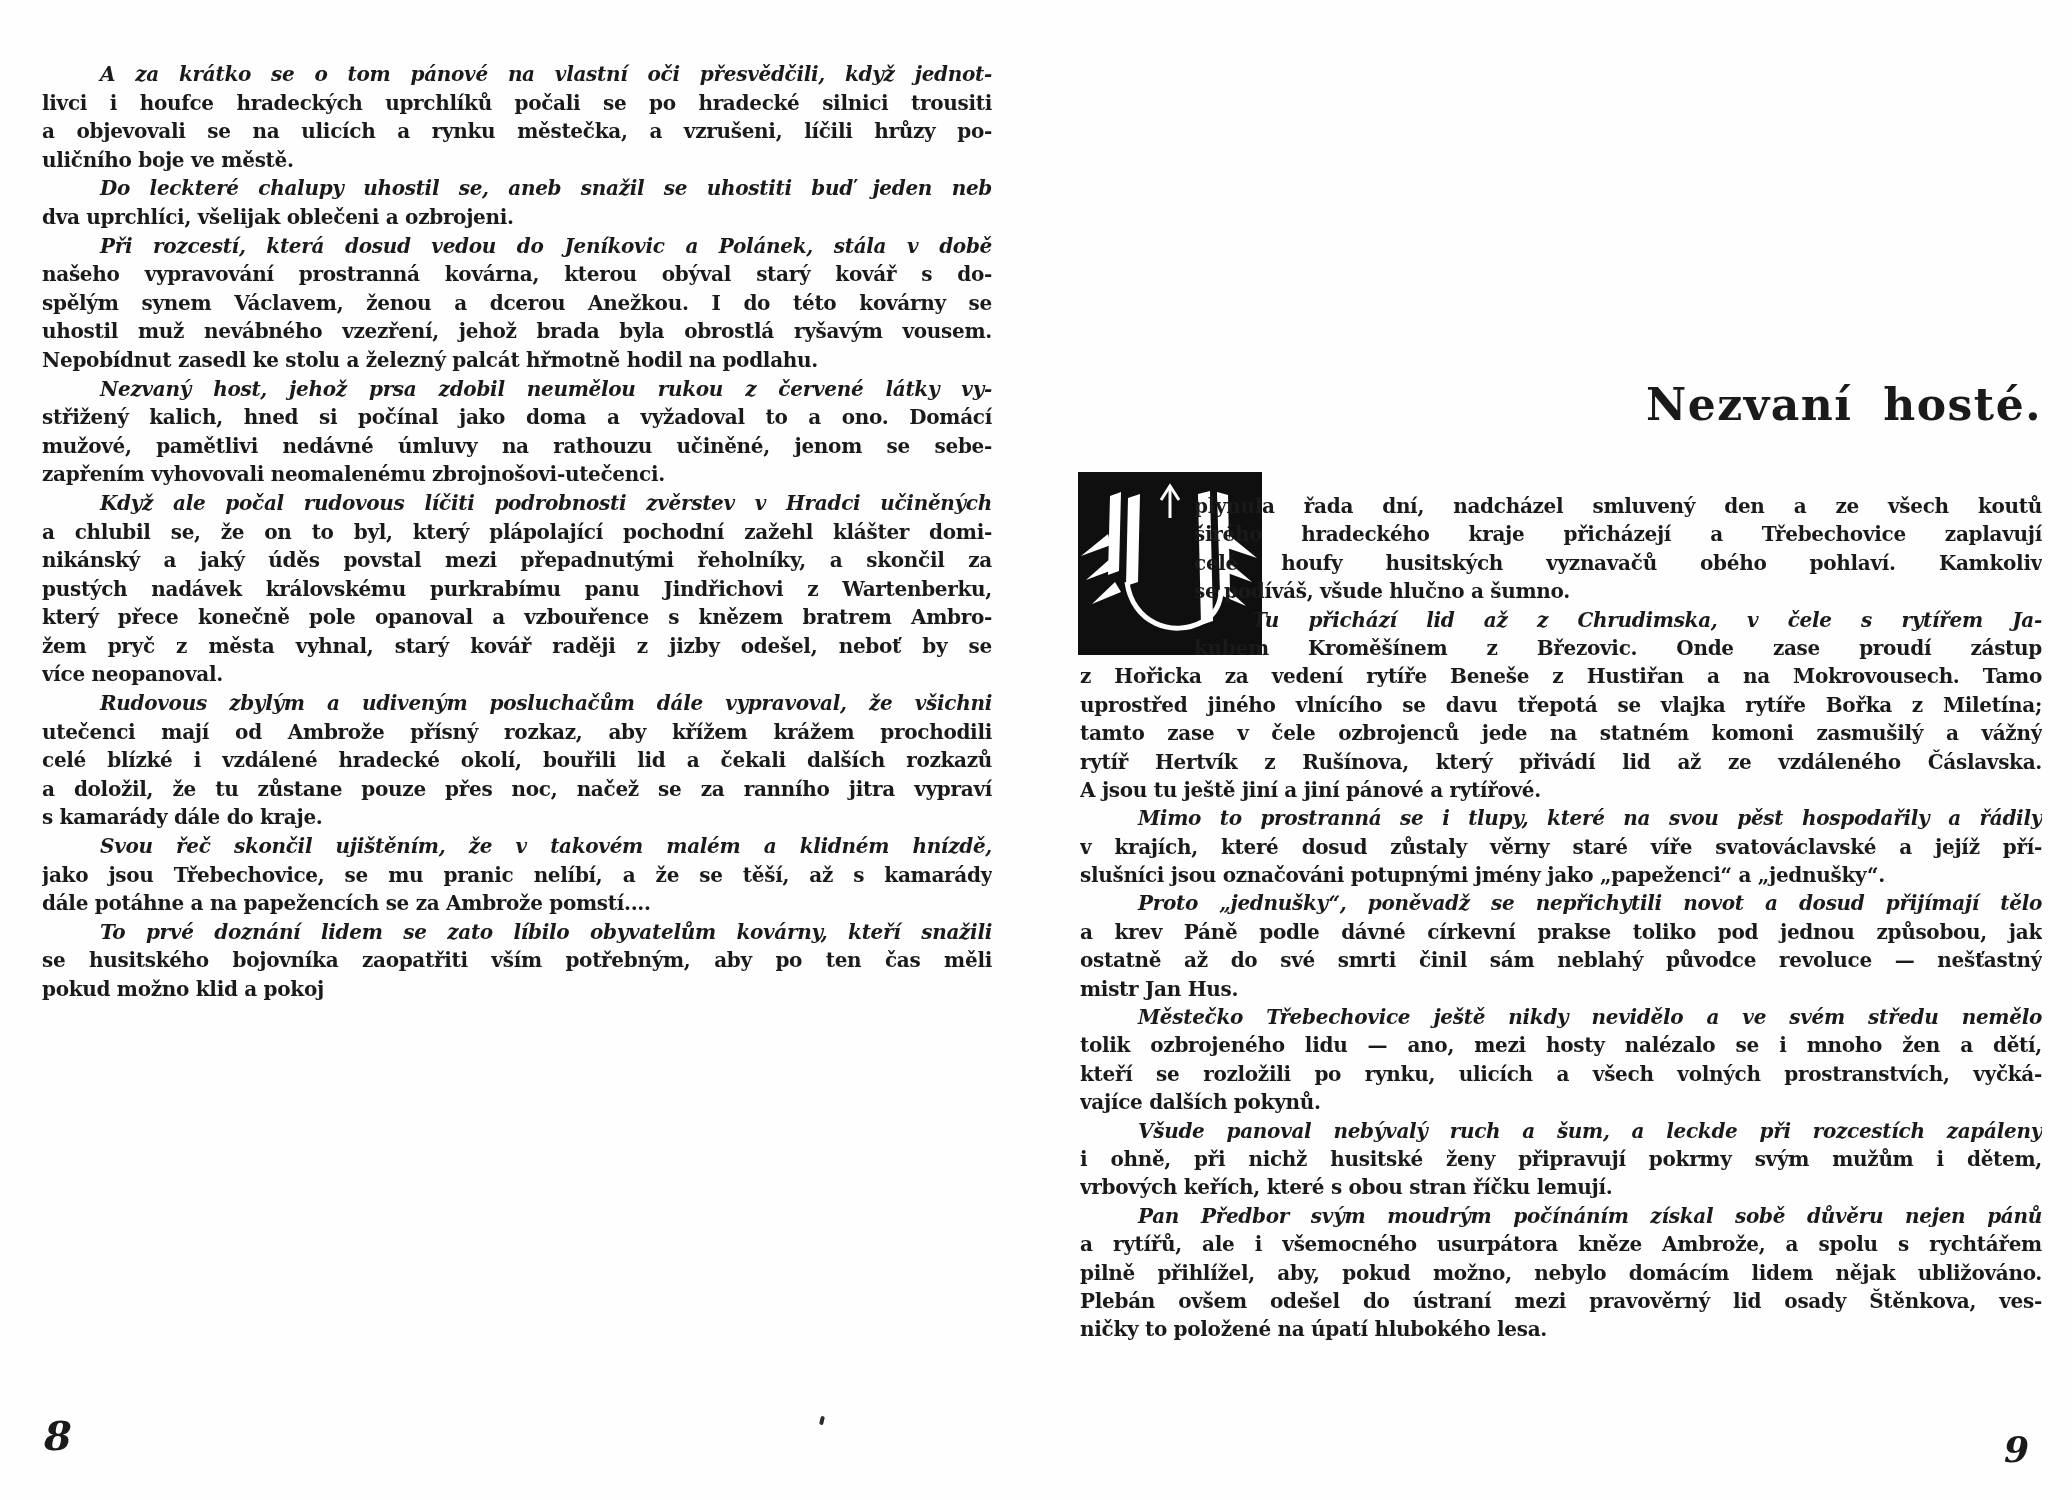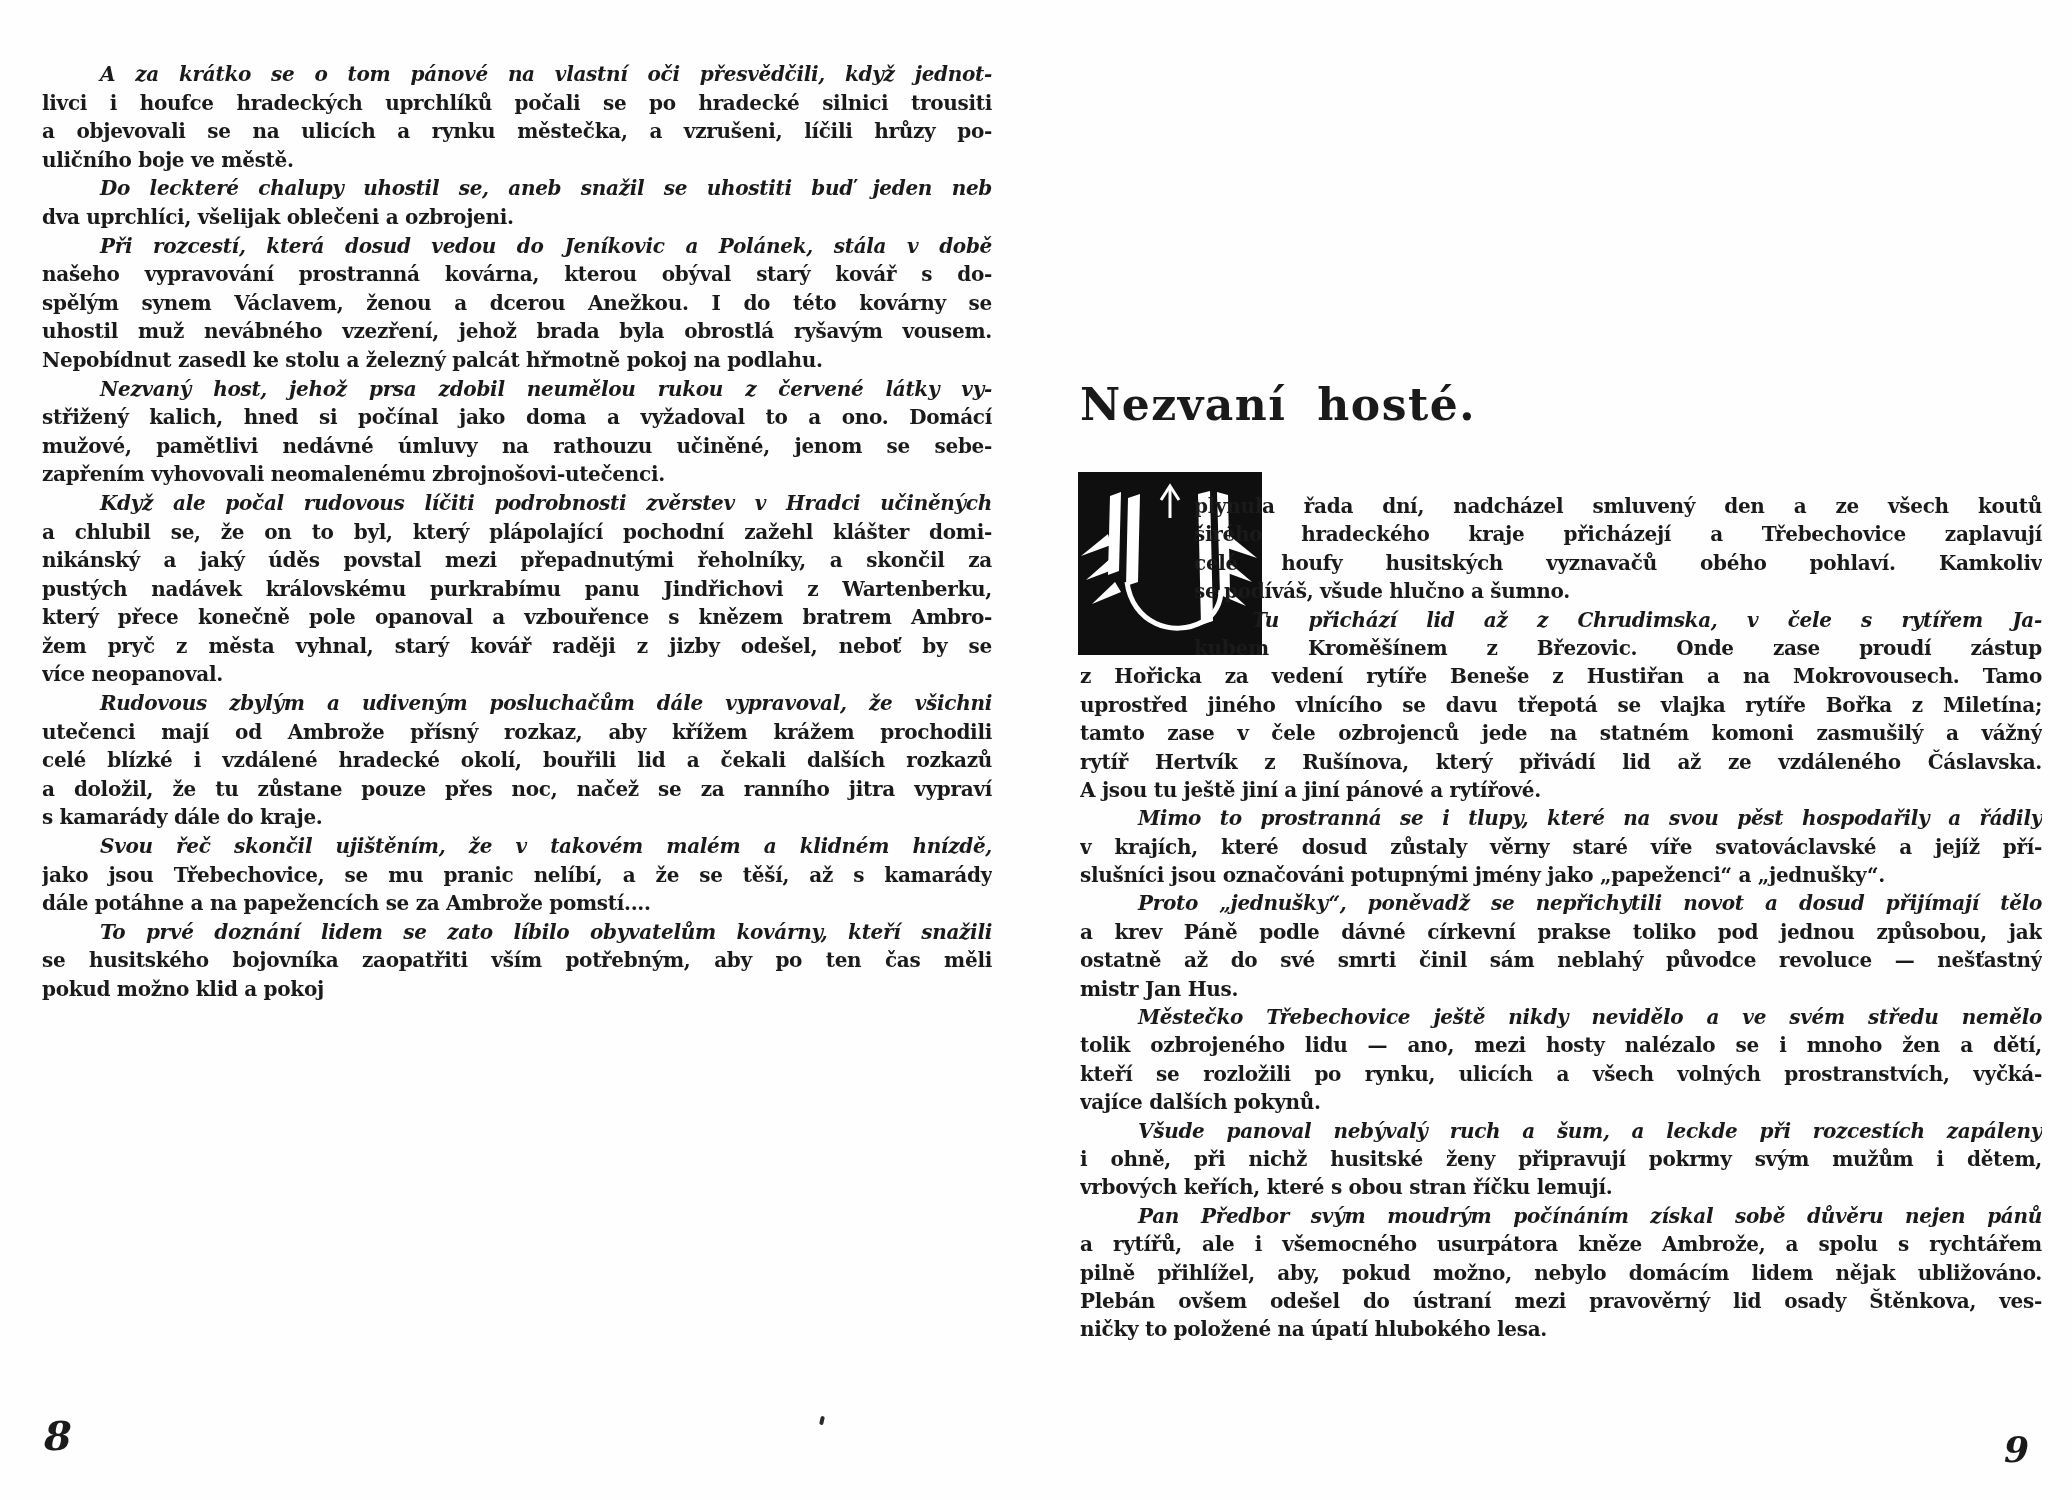--- a/index.html
+++ b/index.html
@@ -20,21 +20,21 @@
     overflow:hidden;
     font-size:20px;
     letter-spacing:-0.3px;
     white-space:normal;
   }
   .line.jst{text-align-last:justify;}
   .line.ind{text-indent:58px;font-style:italic;}
   .line.nar{margin-left:114px;}
   #chapter-title{
     position:absolute;left:1080px;top:382px;width:962px;margin:0;
-    text-align:left;font-size:44px;line-height:1.05;font-weight:700;
+    text-align:right;font-size:44px;line-height:1.05;font-weight:700;
     letter-spacing:1.5px;word-spacing:14px;
   }
   .page-num{
     position:absolute;font-style:italic;font-weight:700;
     font-family:"DejaVu Serif","Liberation Serif",serif;
   }
   #page-num-left{left:44px;top:1412px;font-size:40px;}
   #page-num-right{left:2004px;top:1428px;font-size:36px;}
   #drop-cap{
     position:absolute;left:1078px;top:472px;width:184px;height:183px;
@@ -53,21 +53,21 @@
       <div class="line jst ind">A za krátko se o tom pánové na vlastní oči přesvědčili, když jednot-</div>
       <div class="line jst">livci i houfce hradeckých uprchlíků počali se po hradecké silnici trousiti</div>
       <div class="line jst">a objevovali se na ulicích a rynku městečka, a vzrušeni, líčili hrůzy po-</div>
       <div class="line">uličního boje ve městě.</div>
       <div class="line jst ind">Do leckteré chalupy uhostil se, aneb snažil se uhostiti buď jeden neb</div>
       <div class="line">dva uprchlíci, všelijak oblečeni a ozbrojeni.</div>
       <div class="line jst ind">Při rozcestí, která dosud vedou do Jeníkovic a Polánek, stála v době</div>
       <div class="line jst">našeho vypravování prostranná kovárna, kterou obýval starý kovář s do-</div>
       <div class="line jst">spělým synem Václavem, ženou a dcerou Anežkou. I do této kovárny se</div>
       <div class="line jst">uhostil muž nevábného vzezření, jehož brada byla obrostlá ryšavým vousem.</div>
-      <div class="line">Nepobídnut zasedl ke stolu a železný palcát hřmotně pokoj na podlahu.</div>
+      <div class="line">Nepobídnut zasedl ke stolu a železný palcát hřmotně hodil na podlahu.</div>
       <div class="line jst ind">Nezvaný host, jehož prsa zdobil neumělou rukou z červené látky vy-</div>
       <div class="line jst">střižený kalich, hned si počínal jako doma a vyžadoval to a ono. Domácí</div>
       <div class="line jst">mužové, pamětlivi nedávné úmluvy na rathouzu učiněné, jenom se sebe-</div>
       <div class="line">zapřením vyhovovali neomalenému zbrojnošovi-utečenci.</div>
       <div class="line jst ind">Když ale počal rudovous líčiti podrobnosti zvěrstev v Hradci učiněných</div>
       <div class="line jst">a chlubil se, že on to byl, který plápolající pochodní zažehl klášter domi-</div>
       <div class="line jst">nikánský a jaký úděs povstal mezi přepadnutými řeholníky, a skončil za</div>
       <div class="line jst">pustých nadávek královskému purkrabímu panu Jindřichovi z Wartenberku,</div>
       <div class="line jst">který přece konečně pole opanoval a vzbouřence s knězem bratrem Ambro-</div>
       <div class="line jst">žem pryč z města vyhnal, starý kovář raději z jizby odešel, neboť by se</div>

